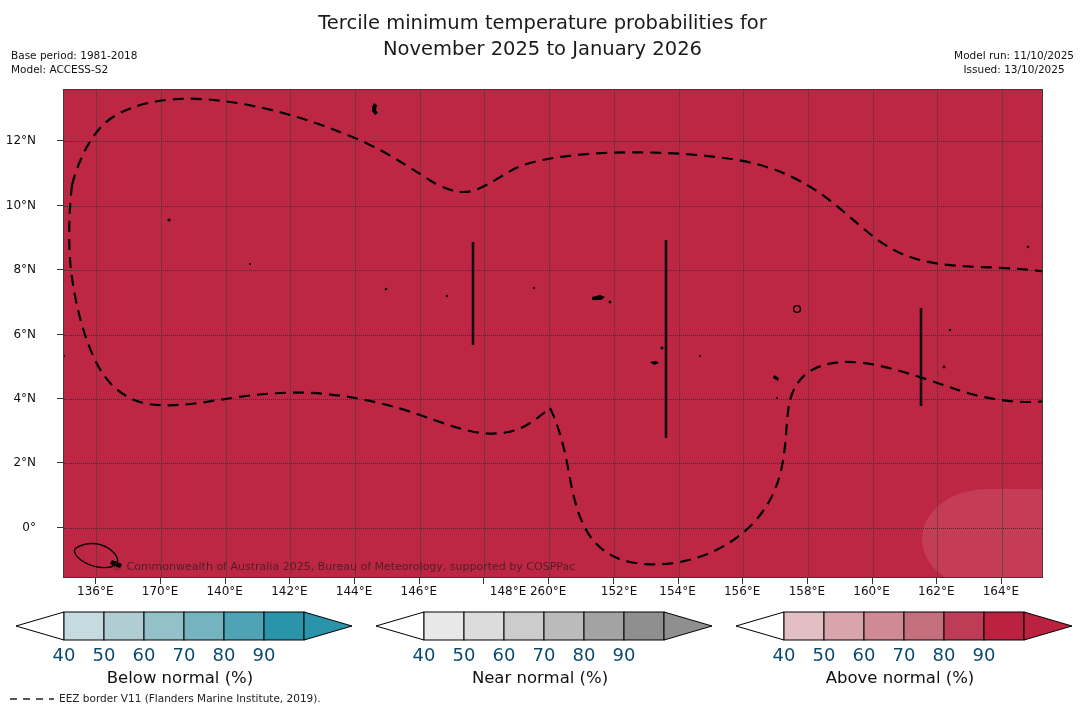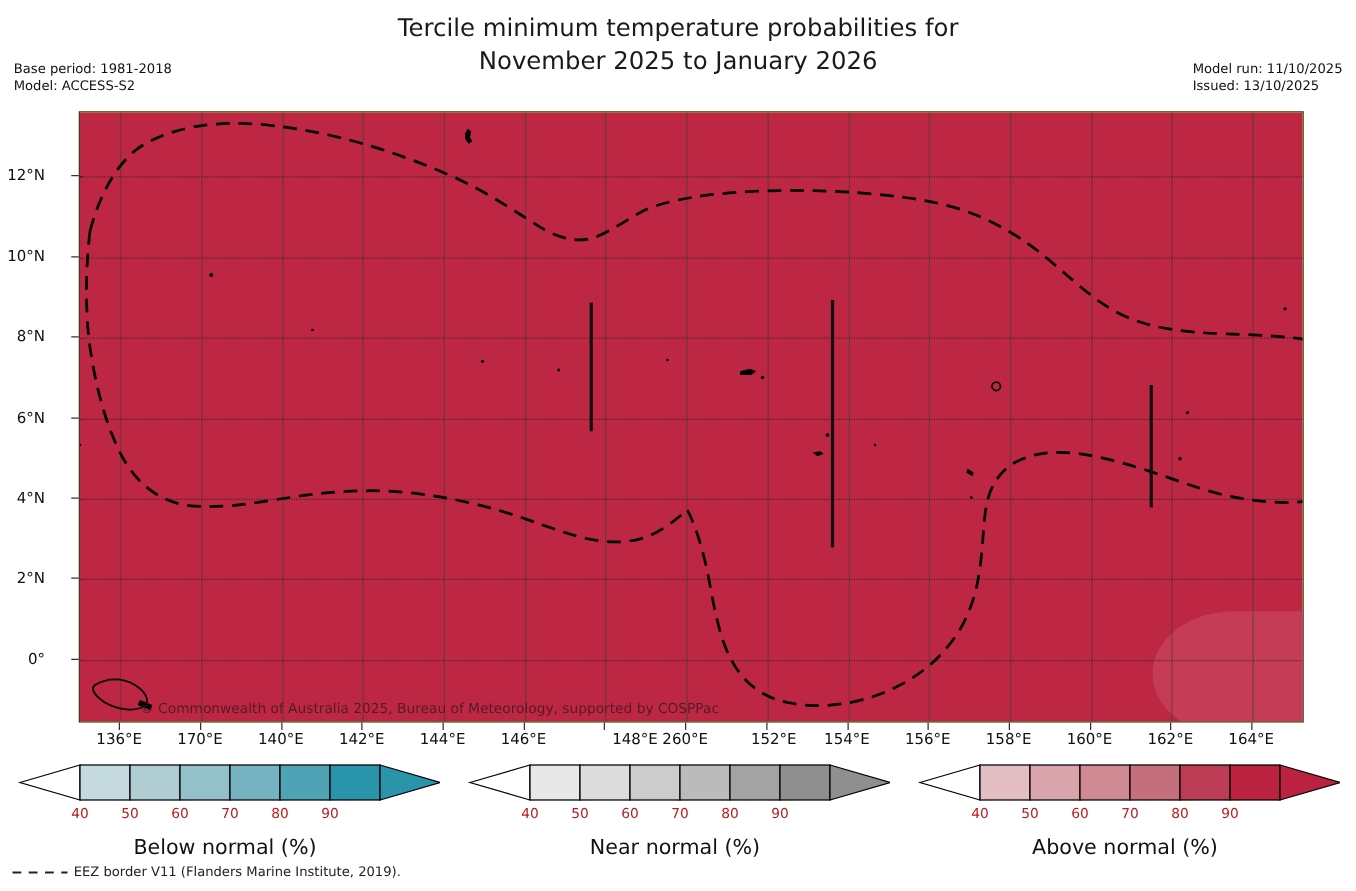--- a/index.html
+++ b/index.html
@@ -34,34 +34,34 @@
     font-size: 10.5px;
     line-height: 14px;
     text-align: left;
     color: #111;
   }
   #meta-right {
     position: absolute;
     right: 11px; top: 48px;
     font-size: 10.5px;
     line-height: 14px;
-    text-align: left;
+    text-align: center;
     color: #111;
   }
   .meta-line { display: block; white-space: nowrap; }
 
   
   #map-panel {
     position: absolute;
     left: 63px; top: 89px;
     width: 980px; height: 489px;
     border: 1px solid #3a3a3a;
     box-sizing: border-box;
     overflow: hidden;
-    background: #fde047;
+    background: #ec4899;
   }
   #map-fill {
     position: absolute;
     inset: 0;
     background: #bd2743;
   }
   #map-lighter-patch {
     position: absolute;
     right: -10px; bottom: -12px;
     width: 130px; height: 100px;
@@ -138,22 +138,22 @@
     top: 608px;
     height: 100px;
   }
   .cbar-svg { display: block; }
   .cbar-ticklabels {
     position: relative;
     height: 18px;
   }
   .cbar-ticklabels span {
     position: absolute;
-    font-size: 11px;
-    color: #b91c1c;
+    font-size: 18px;
+    color: #0c4a6e;
     transform: translateX(-50%);
     top: 0;
   }
   .cbar-title {
     position: absolute;
     width: 100%;
     text-align: center;
     font-size: 16.5px;
     color: #111;
   }

